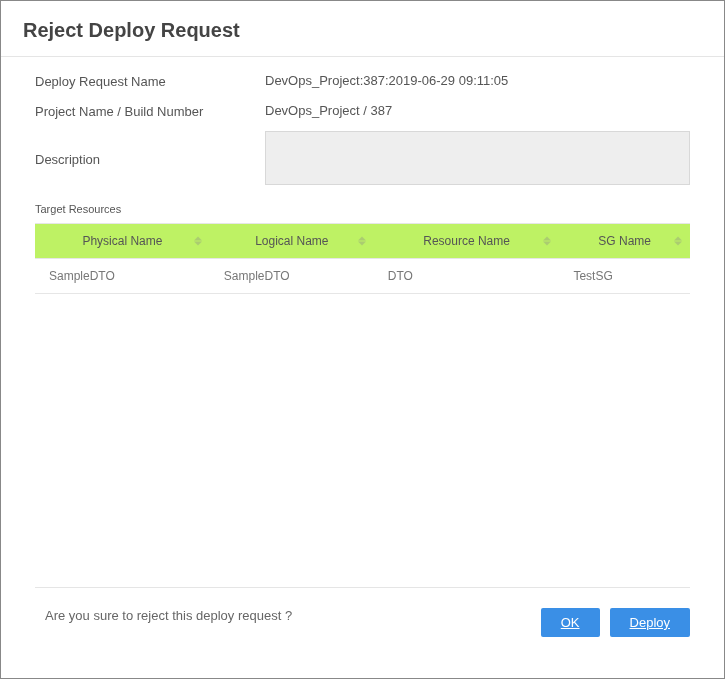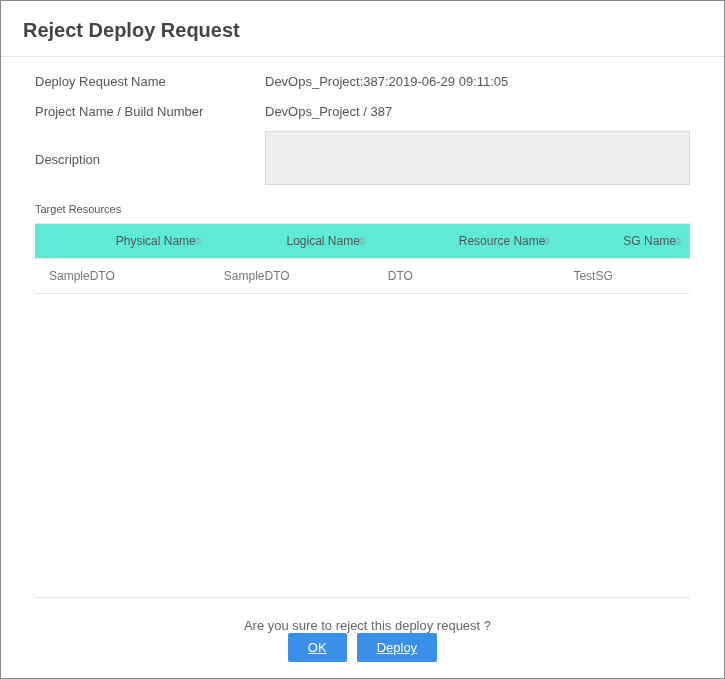--- a/index.html
+++ b/index.html
@@ -31,21 +31,21 @@
       font-weight: 600;
       color: #444;
     }
     .dialog-body {
       flex: 1;
       padding: 14px 34px 0 34px;
       overflow: auto;
     }
     .form-row {
       display: flex;
-      align-items: flex-end;
+      align-items: center;
       margin-bottom: 12px;
     }
     .form-label {
       width: 230px;
       font-size: 13px;
       color: #555;
       padding-top: 3px;
       flex-shrink: 0;
     }
     .form-value {
@@ -70,24 +70,24 @@
       font-size: 11px;
       color: #555;
       margin-bottom: 8px;
     }
     .table {
       width: 100%;
       border-collapse: collapse;
       font-size: 12px;
     }
     .table thead th {
-      text-align: right;
+      text-align: center;
       font-weight: 400;
       color: #555;
-      background: #5eead4;
+      background: #bef264;
       padding: 10px 14px;
       border-top: 1px solid #e6e6e6;
       border-bottom: 1px solid #e6e6e6;
       position: relative;
     }
     .sort-icon {
       position: absolute;
       right: 8px;
       top: 50%;
       transform: translateY(-50%);
@@ -110,25 +110,24 @@
     }
     .table tbody td {
       padding: 10px 14px;
       color: #777;
       border-bottom: 1px solid #e6e6e6;
       font-size: 12px;
     }
     .dialog-footer {
       border-top: 1px solid #e5e5e5;
       margin: 0 34px;
-      padding: 20px 0 16px 0;
-      display: flex;
-      align-items: center;
+      padding: 20px 0 41px 0;
+      display: flex;
+      align-items: flex-start;
       justify-content: space-between;
-      flex-direction: column;
     }
     .confirm-text {
       font-size: 13px;
       color: #666;
       padding-left: 10px;
     }
     .footer-buttons {
       display: flex;
       gap: 10px;
     }

